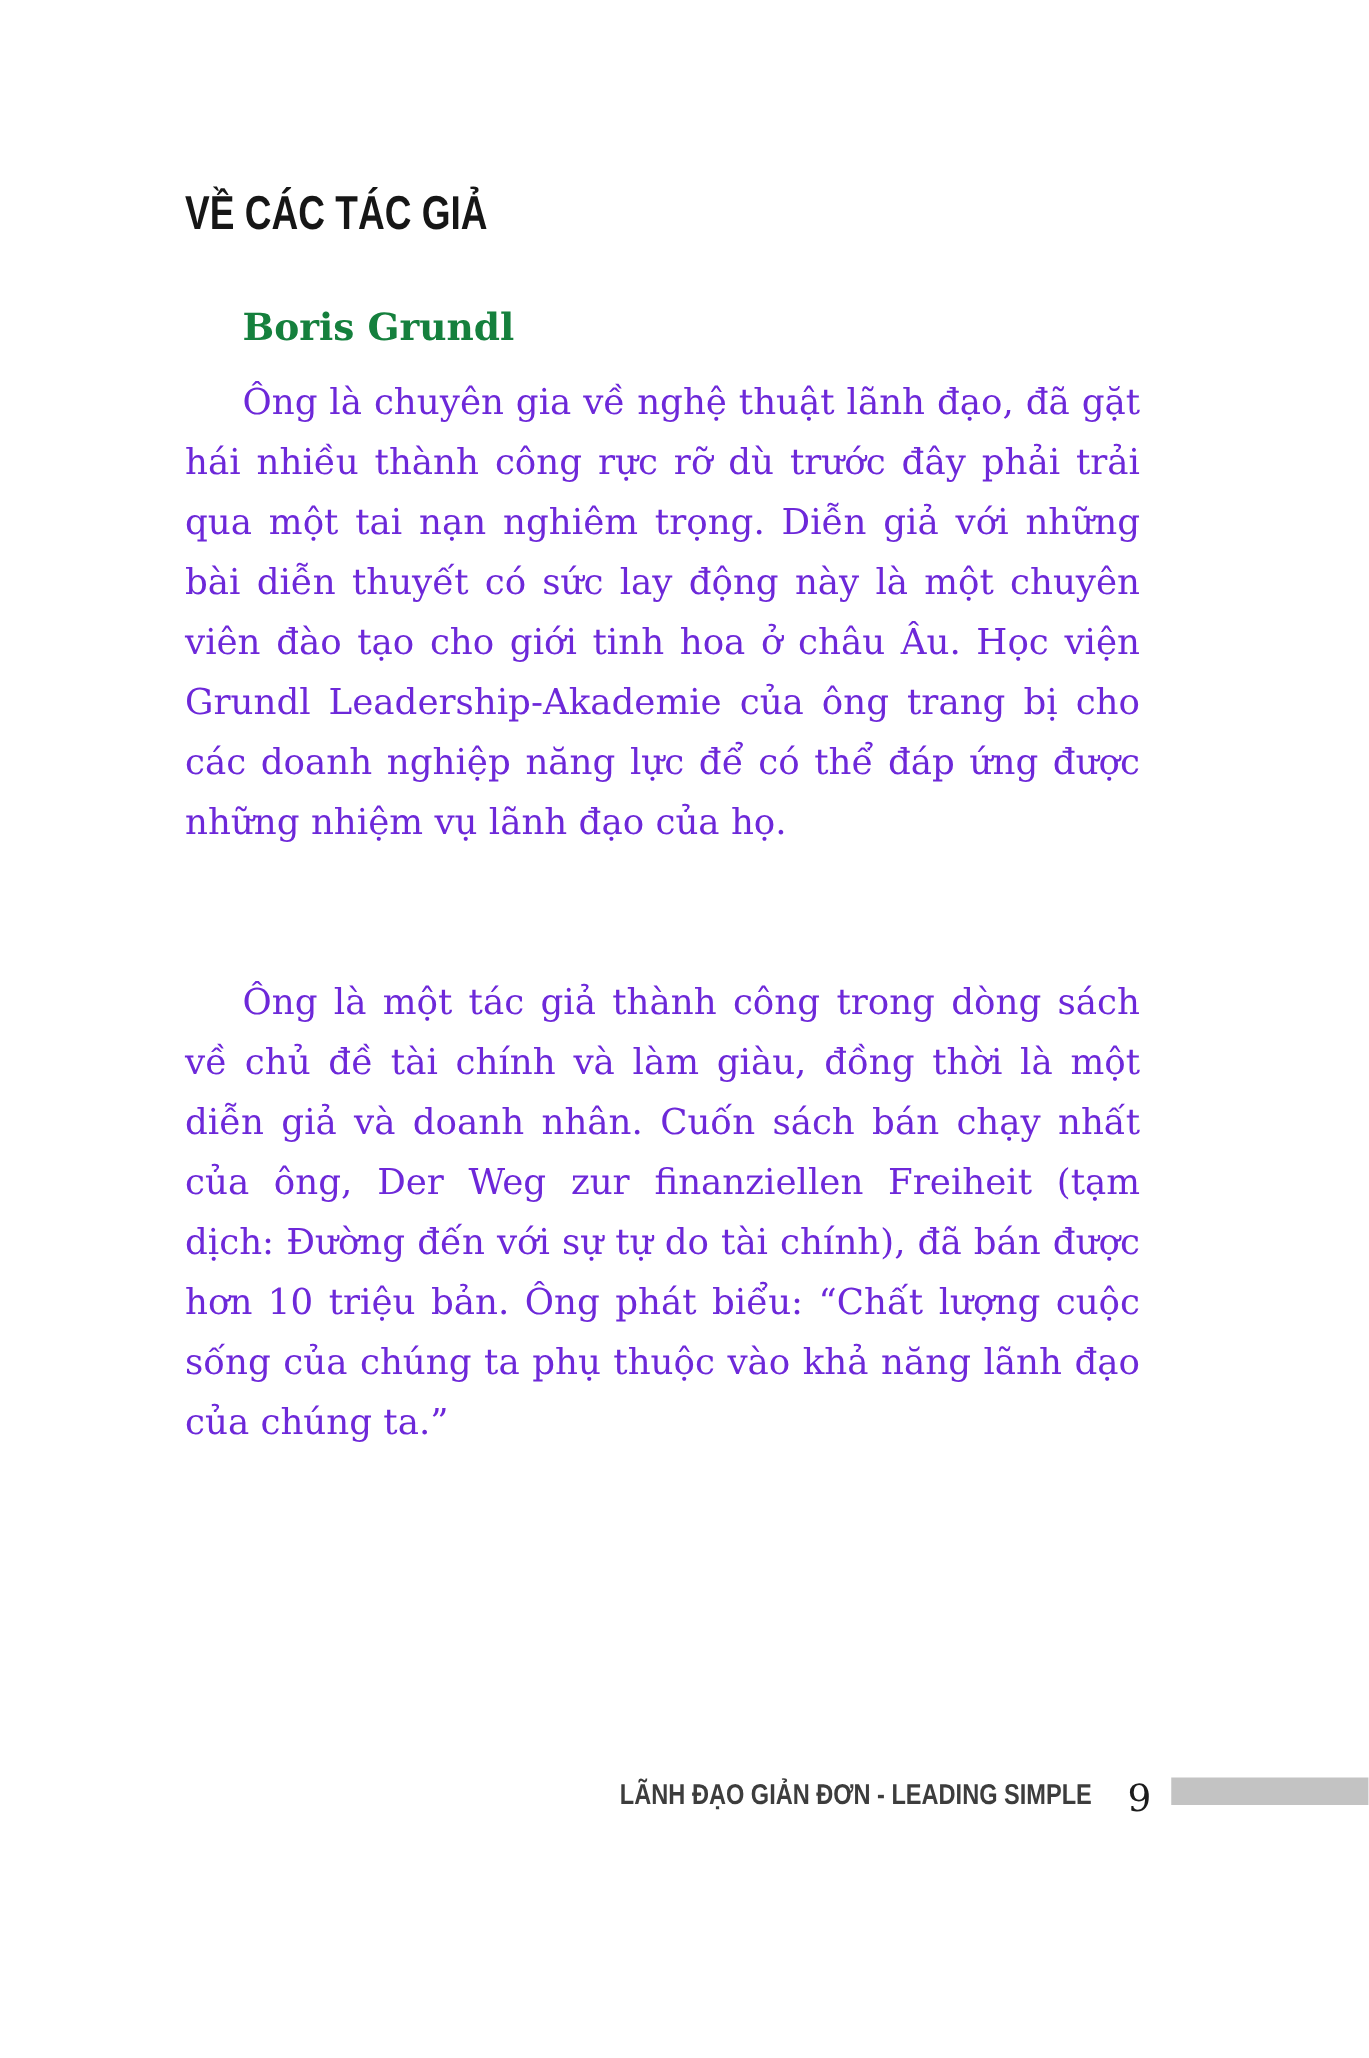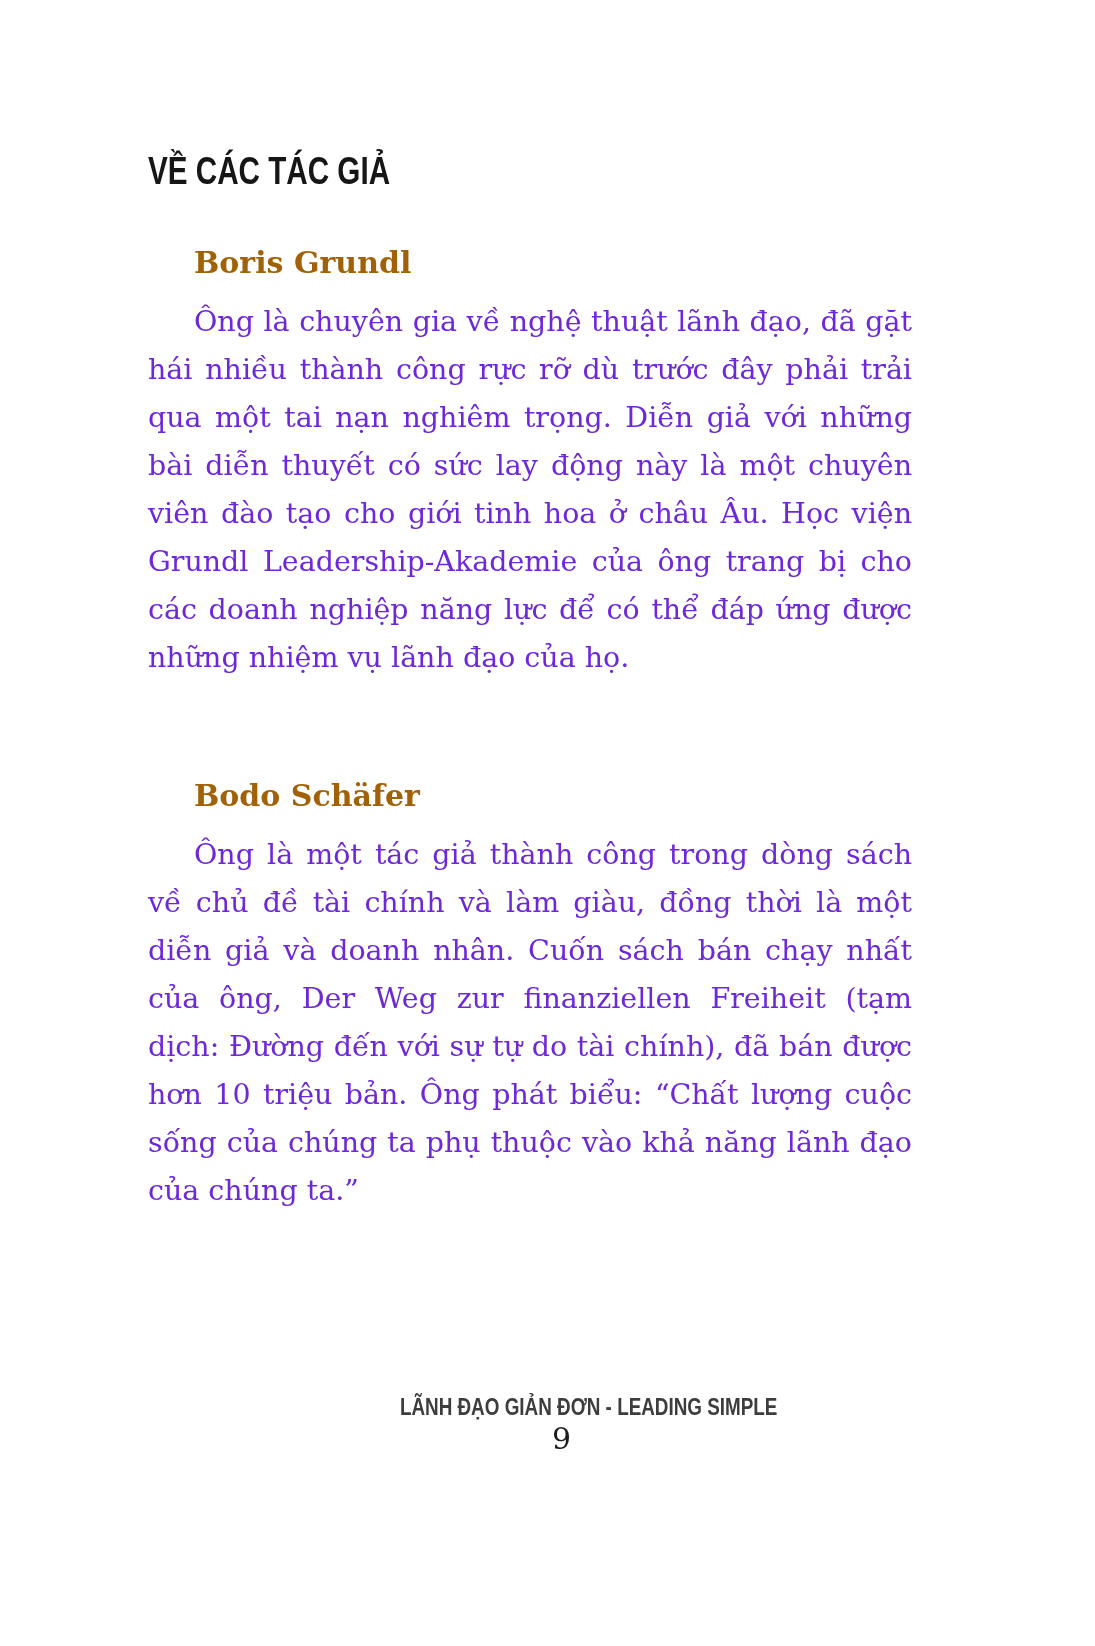--- a/index.html
+++ b/index.html
@@ -36,41 +36,40 @@
     transform-origin: left center;
     white-space: nowrap;
   }
   .section { margin: 0; }
   .section + .section { margin-top: 96px; }
   .author-name {
     margin: 0 0 18px 0;
     padding-left: 46px;
     font-size: 30px;
     font-weight: 700;
-    color: #a16207;
+    color: #15803d;
   }
   .bio {
     margin: 0;
     font-size: 28.5px;
     line-height: 48px;
     text-align: justify;
     text-indent: 46px;
     color: #6d28d9;
   }
   .italic { }
   .footer {
     position: absolute;
     top: 1422px;
     left: 0;
     right: 0;
     height: 34px;
     display: flex;
-    align-items: center;
+    align-items: flex-start;
     justify-content: flex-end;
-    flex-direction: column;
   }
   .running-title {
     font-family: "Liberation Sans", "DejaVu Sans", sans-serif;
     font-weight: 700;
     font-size: 23px;
     color: #3d3d3d;
     letter-spacing: 0px;
     transform: scaleX(0.82);
     transform-origin: right center;
     white-space: nowrap;
@@ -97,21 +96,20 @@
   <div class="content">
 
     <h1 class="page-title">VỀ CÁC TÁC GIẢ</h1>
 
     <div class="section">
       <h2 class="author-name">Boris Grundl</h2>
       <p class="bio">Ông là chuyên gia về nghệ thuật lãnh đạo, đã gặt hái nhiều thành công rực rỡ dù trước đây phải trải qua một tai nạn nghiêm trọng. Diễn giả với những bài diễn thuyết có sức lay động này là một chuyên viên đào tạo cho giới tinh hoa ở châu Âu. Học viện Grundl Leadership-Akademie của ông trang bị cho các doanh nghiệp năng lực để có thể đáp ứng được những nhiệm vụ lãnh đạo của họ.</p>
     </div>
 
     <div class="section">
-      <h2 class="author-name">Bodo Schäfer</h2>
       <p class="bio"><span>Ông là một tác giả thành công trong dòng sách về chủ đề tài chính và làm giàu, đồng thời là một diễn giả và doanh nhân. Cuốn sách bán chạy nhất của ông, </span><span class="italic">Der Weg zur finanziellen Freiheit</span><span> (tạm dịch: Đường đến với sự tự do tài chính), đã bán được hơn 10 triệu bản. Ông phát biểu: “Chất lượng cuộc sống của chúng ta phụ thuộc vào khả năng lãnh đạo của chúng ta.”</span></p>
     </div>
 
   </div>
 
   <div class="footer">
     <span class="running-title">LÃNH ĐẠO GIẢN ĐƠN - LEADING SIMPLE</span>
     <span class="page-num">9</span>
     <span class="footer-bar"></span>
   </div>

